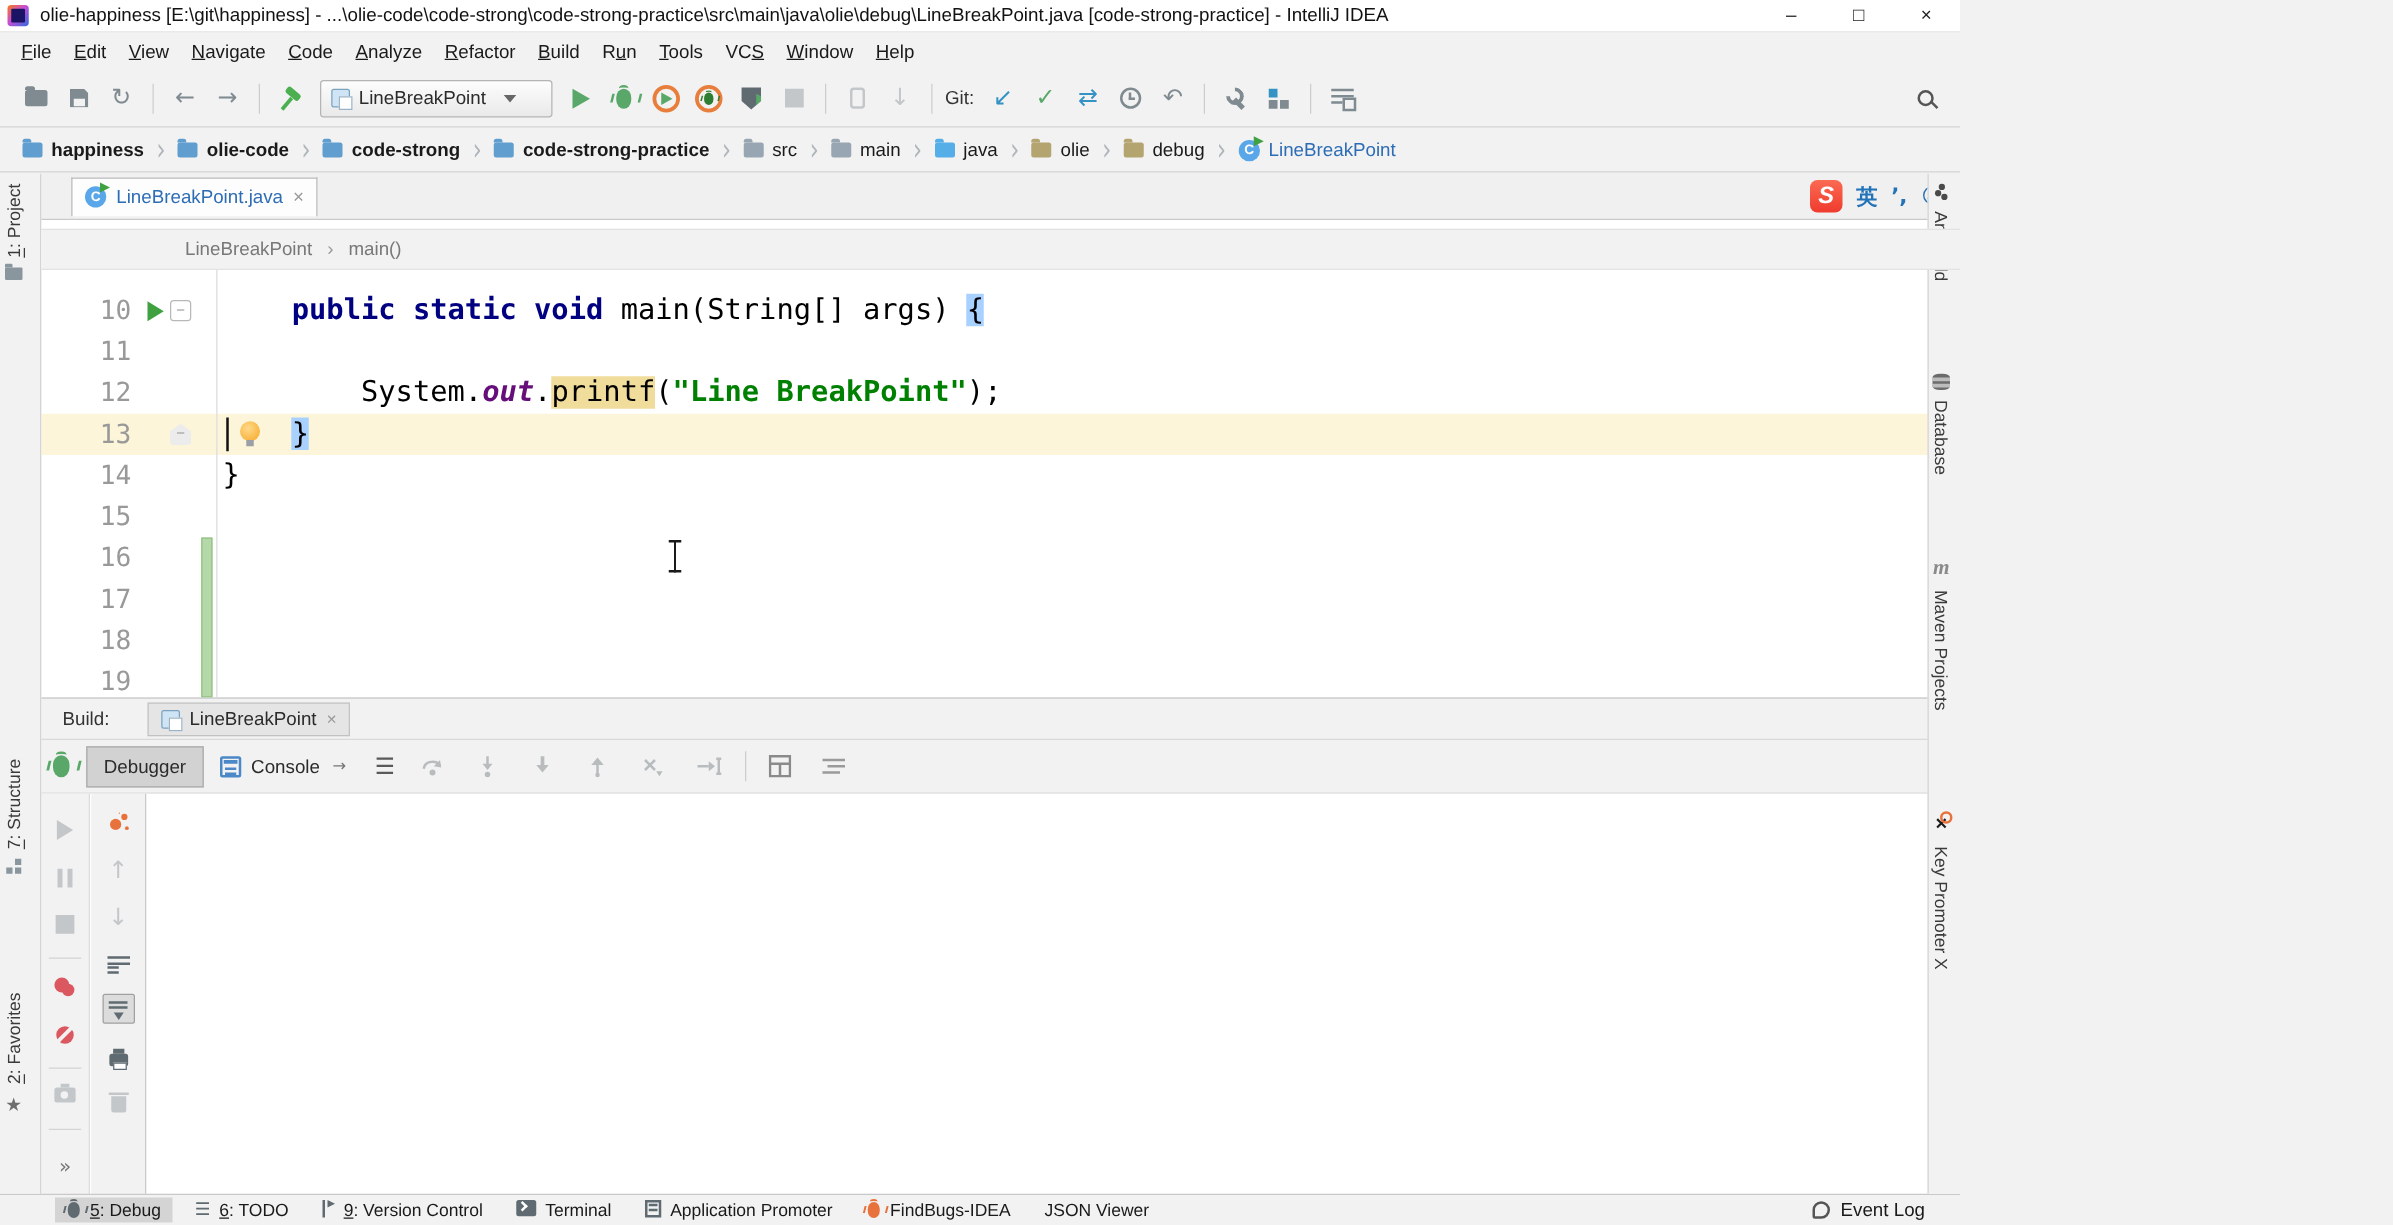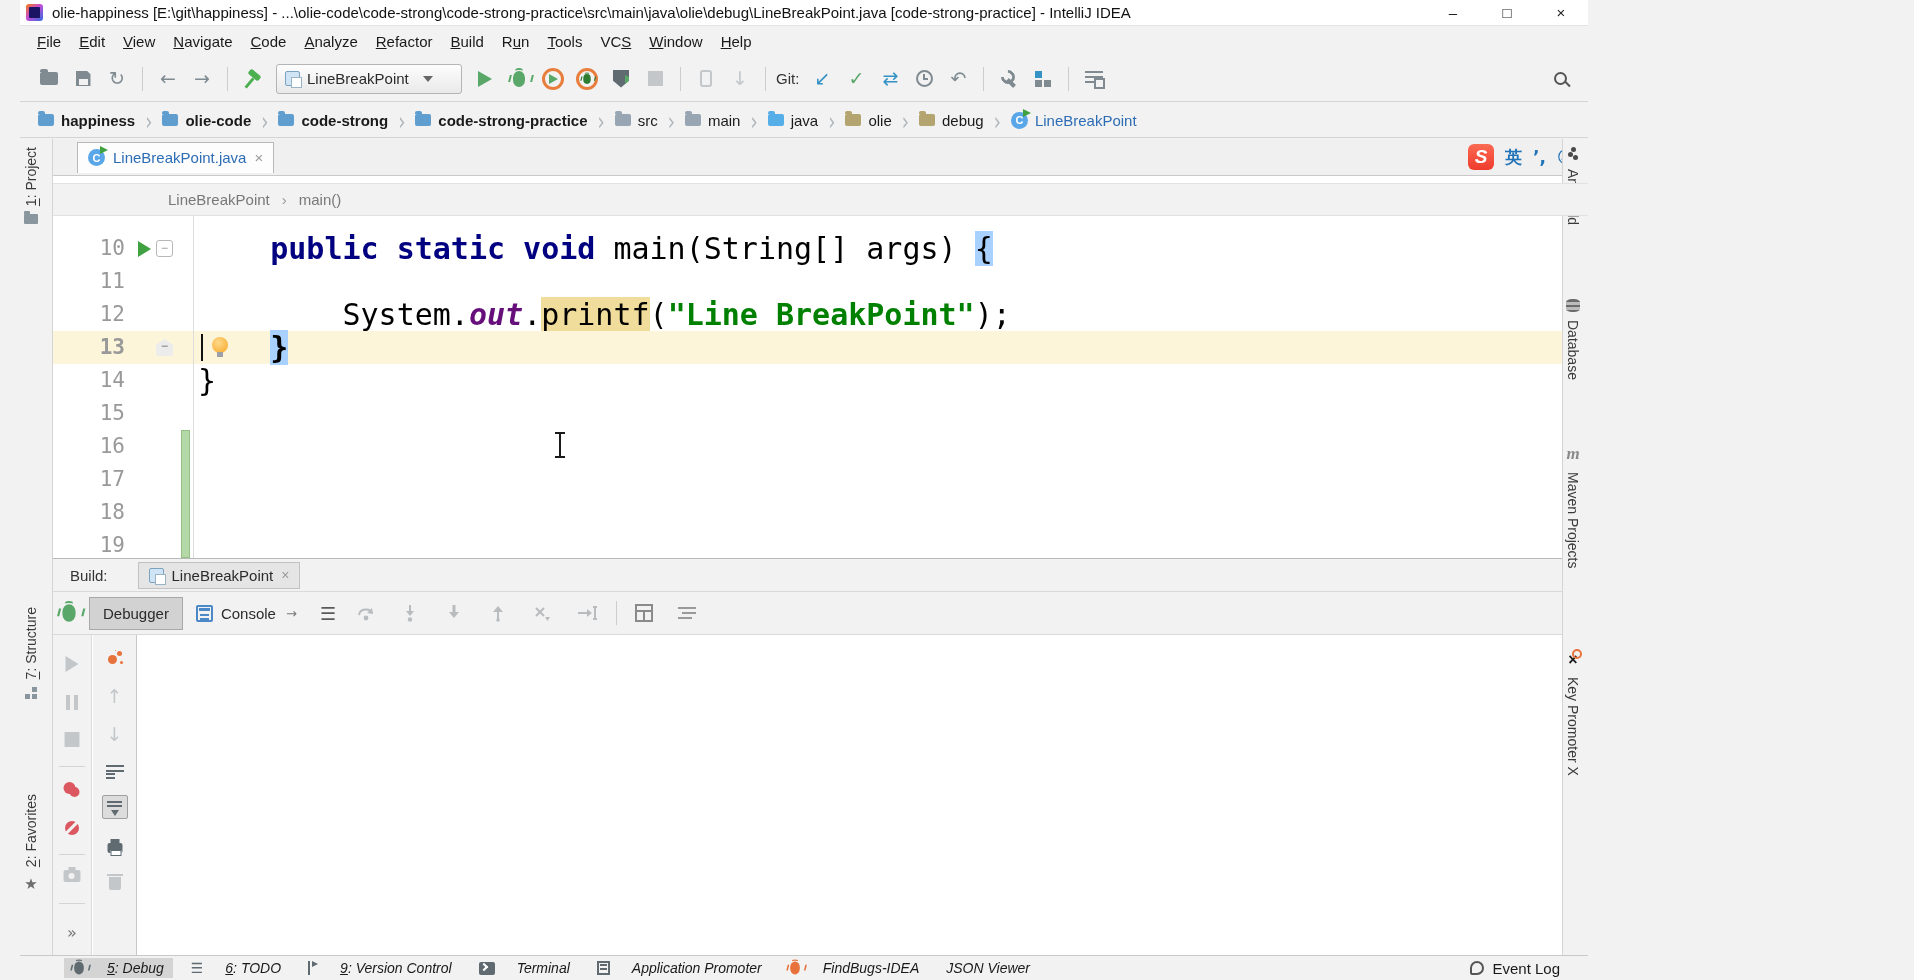--- a/index.html
+++ b/index.html
@@ -1,18 +1,18 @@
 <!DOCTYPE html>
 <html><head>
 <meta charset="utf-8">
 <style>
   * { margin:0; padding:0; box-sizing:border-box; cursor:default; }
   html,body { width:1914px; height:980px; overflow:hidden; }
   body { font-family:"Liberation Sans", sans-serif; background:#f2f2f2; color:#1a1a1a; }
-  .app { position:relative; width:1568px; height:980px; background:#f2f2f2; overflow:hidden;margin-left:20px; }
+  .app { position:relative; width:1568px; height:980px; background:#f2f2f2; overflow:hidden; }
 
   
   .titlebar { position:absolute; top:0; left:0; width:100%; height:26px; background:#ffffff;
               display:flex; align-items:center; border-bottom:1px solid #e3e3e3; }
   .win-logo { width:17px; height:17px; margin-left:6px; border-radius:3px;
               background:linear-gradient(135deg,#f97a12,#c74dd4 45%,#2e6ce0); position:relative; }
   .win-logo:after { content:""; position:absolute; inset:3px; background:#1b1464; border-radius:1px; }
   .win-title { margin-left:9px; font-size:15px; color:#121212; white-space:nowrap; }
   .win-controls { margin-left:auto; display:flex; height:100%; }
   .win-btn { width:54px; height:100%; display:flex; align-items:center; justify-content:center;
@@ -125,21 +125,21 @@
   .code-row { position:absolute; left:0; width:100%; height:33px; }
   .code-row.current { background:#fcf5da; }
   .ln { position:absolute; left:0; width:72px; text-align:right; font-family:"DejaVu Sans Mono", monospace;
         font-size:21px; color:#999; line-height:33px; }
   .run-arrow { position:absolute; left:85px; top:9px; width:0; height:0;
                border-left:13px solid #3fa13f; border-top:8px solid transparent; border-bottom:8px solid transparent; }
   .fold { position:absolute; left:103px; top:8px; width:17px; height:17px; background:#fff; border:1px solid #b8b8b8;
           border-radius:3px; color:#999; font-size:12px; line-height:15px; text-align:center; z-index:2; }
   .fold.end { border:none; background:#ececec; clip-path:polygon(50% 0,100% 35%,100% 100%,0 100%,0 35%); }
   .code-text { position:absolute; left:145px; top:0; white-space:pre; font-family:"DejaVu Sans Mono", monospace;
-               font-size:30px; line-height:33px; color:#000; }
+               font-size:23px; line-height:33px; color:#000; }
   .tk.kw { color:#000080; font-weight:bold; }
   .tk.str { color:#008000; font-weight:bold; }
   .tk.cm { color:#8a8a8a; font-style:italic; }
   .tk.fld { color:#660e7a; font-weight:bold; font-style:italic; }
   .tk.usage { background:#f0dd9c; }
   .tk.brace { background:#a8d1ff; }
   .gutter-line { position:absolute; top:40px; bottom:0; left:140px; width:1px; background:#dcdcdc; z-index:3; }
   .change-bar { position:absolute; left:128px; width:9px; background:#b5d8a8; border:1px solid #94c183; z-index:3; }
   .caret { position:absolute; left:148px; top:3px; width:2px; height:27px; background:#111; z-index:4; }
   .bulb { position:absolute; left:159px; top:6px; width:16px; height:16px; border-radius:50%;
@@ -216,21 +216,21 @@
   .i-scrollend:after { content:""; position:absolute; left:4px; bottom:-2px; border-left:4px solid transparent; border-right:4px solid transparent; border-top:6px solid #5f6b71; }
   .i-print { width:15px; height:10px; background:#5f6b71; border-radius:2px; position:relative; }
   .i-print:before { content:""; position:absolute; top:-4px; left:3px; width:9px; height:4px; background:#5f6b71; }
   .i-print:after { content:""; position:absolute; bottom:-3px; left:3px; width:9px; height:4px; background:#fff; border:1px solid #5f6b71; }
   .i-trash { width:12px; height:13px; background:#c3c7ca; border-radius:0 0 2px 2px; position:relative; }
   .i-trash:before { content:""; position:absolute; top:-3px; left:-2px; width:16px; height:2px; background:#c3c7ca; }
 
   
   .statusbar { position:absolute; bottom:0; left:0; width:100%; height:25px; background:#f2f2f2; border-top:1px solid #c9c9c9;
                display:flex; align-items:center; padding-left:44px; }
-  .sitem { display:flex; align-items:center; gap:22px; font-size:14px; color:#1a1a1a; padding:2px 9px; margin-right:9px;font-style:italic; }
+  .sitem { display:flex; gap:7px; font-size:14px; color:#1a1a1a; padding:2px 9px; margin-right:9px; }
   .sitem.active { background:#d4d4d4; }
   .sitem u { text-decoration:underline; }
   .i-todo { font-family:"DejaVu Sans", sans-serif; color:#5f6b71; font-size:14px; }
   .i-vcs { width:10px; height:14px; border-left:2px solid #5f6b71; position:relative; }
   .i-vcs:after { content:""; position:absolute; left:2px; top:0; border-left:6px solid #5f6b71; border-top:3px solid transparent; border-bottom:3px solid transparent; }
   .i-term { width:16px; height:13px; background:#5f6b71; border-radius:2px; position:relative; }
   .i-term:after { content:""; position:absolute; left:2px; top:2px; width:4px; height:4px; border-left:2px solid #fff; border-bottom:2px solid #fff; transform:rotate(-135deg); }
   .i-server { width:13px; height:14px; border:2px solid #5f6b71; position:relative; }
   .i-server:after { content:""; position:absolute; left:1px; top:1px; width:7px; height:2px; background:#5f6b71; box-shadow:0 4px 0 #5f6b71; }
   .event-log { position:absolute; right:28px; display:flex; align-items:center; gap:8px; font-size:15px; color:#1a1a1a; }
@@ -461,21 +461,21 @@
           <div class="fold">−</div>
           <span class="code-text"><span class="tk pl">    </span><span class="tk kw">public static void </span><span class="tk pl">main(String[] args) </span><span class="tk brace">{</span></span>
         </div>
         <div class="code-row" style="top: 89px;">
           <span class="ln">11</span>
         </div>
         <div class="code-row" style="top: 122px;">
           <span class="ln">12</span>
           <span class="code-text"><span class="tk pl">        System.</span><span class="tk fld">out</span><span class="tk pl">.</span><span class="tk usage">printf</span><span class="tk pl">(</span><span class="tk str">"Line BreakPoint"</span><span class="tk pl">);</span></span>
         </div>
-        <div class="code-row current" style="top: 155px; font-weight: bold;">
+        <div class="code-row current" style="top: 155px;">
           <span class="ln">13</span>
           <div class="fold end">−</div>
           <span class="code-text"><span class="tk pl">    </span><span class="tk brace">}</span></span>
           <div class="caret"></div>
           <div class="bulb"></div>
         </div>
         <div class="code-row" style="top: 188px;">
           <span class="ln">14</span>
           <span class="code-text"><span class="tk pl">}</span></span>
         </div>

